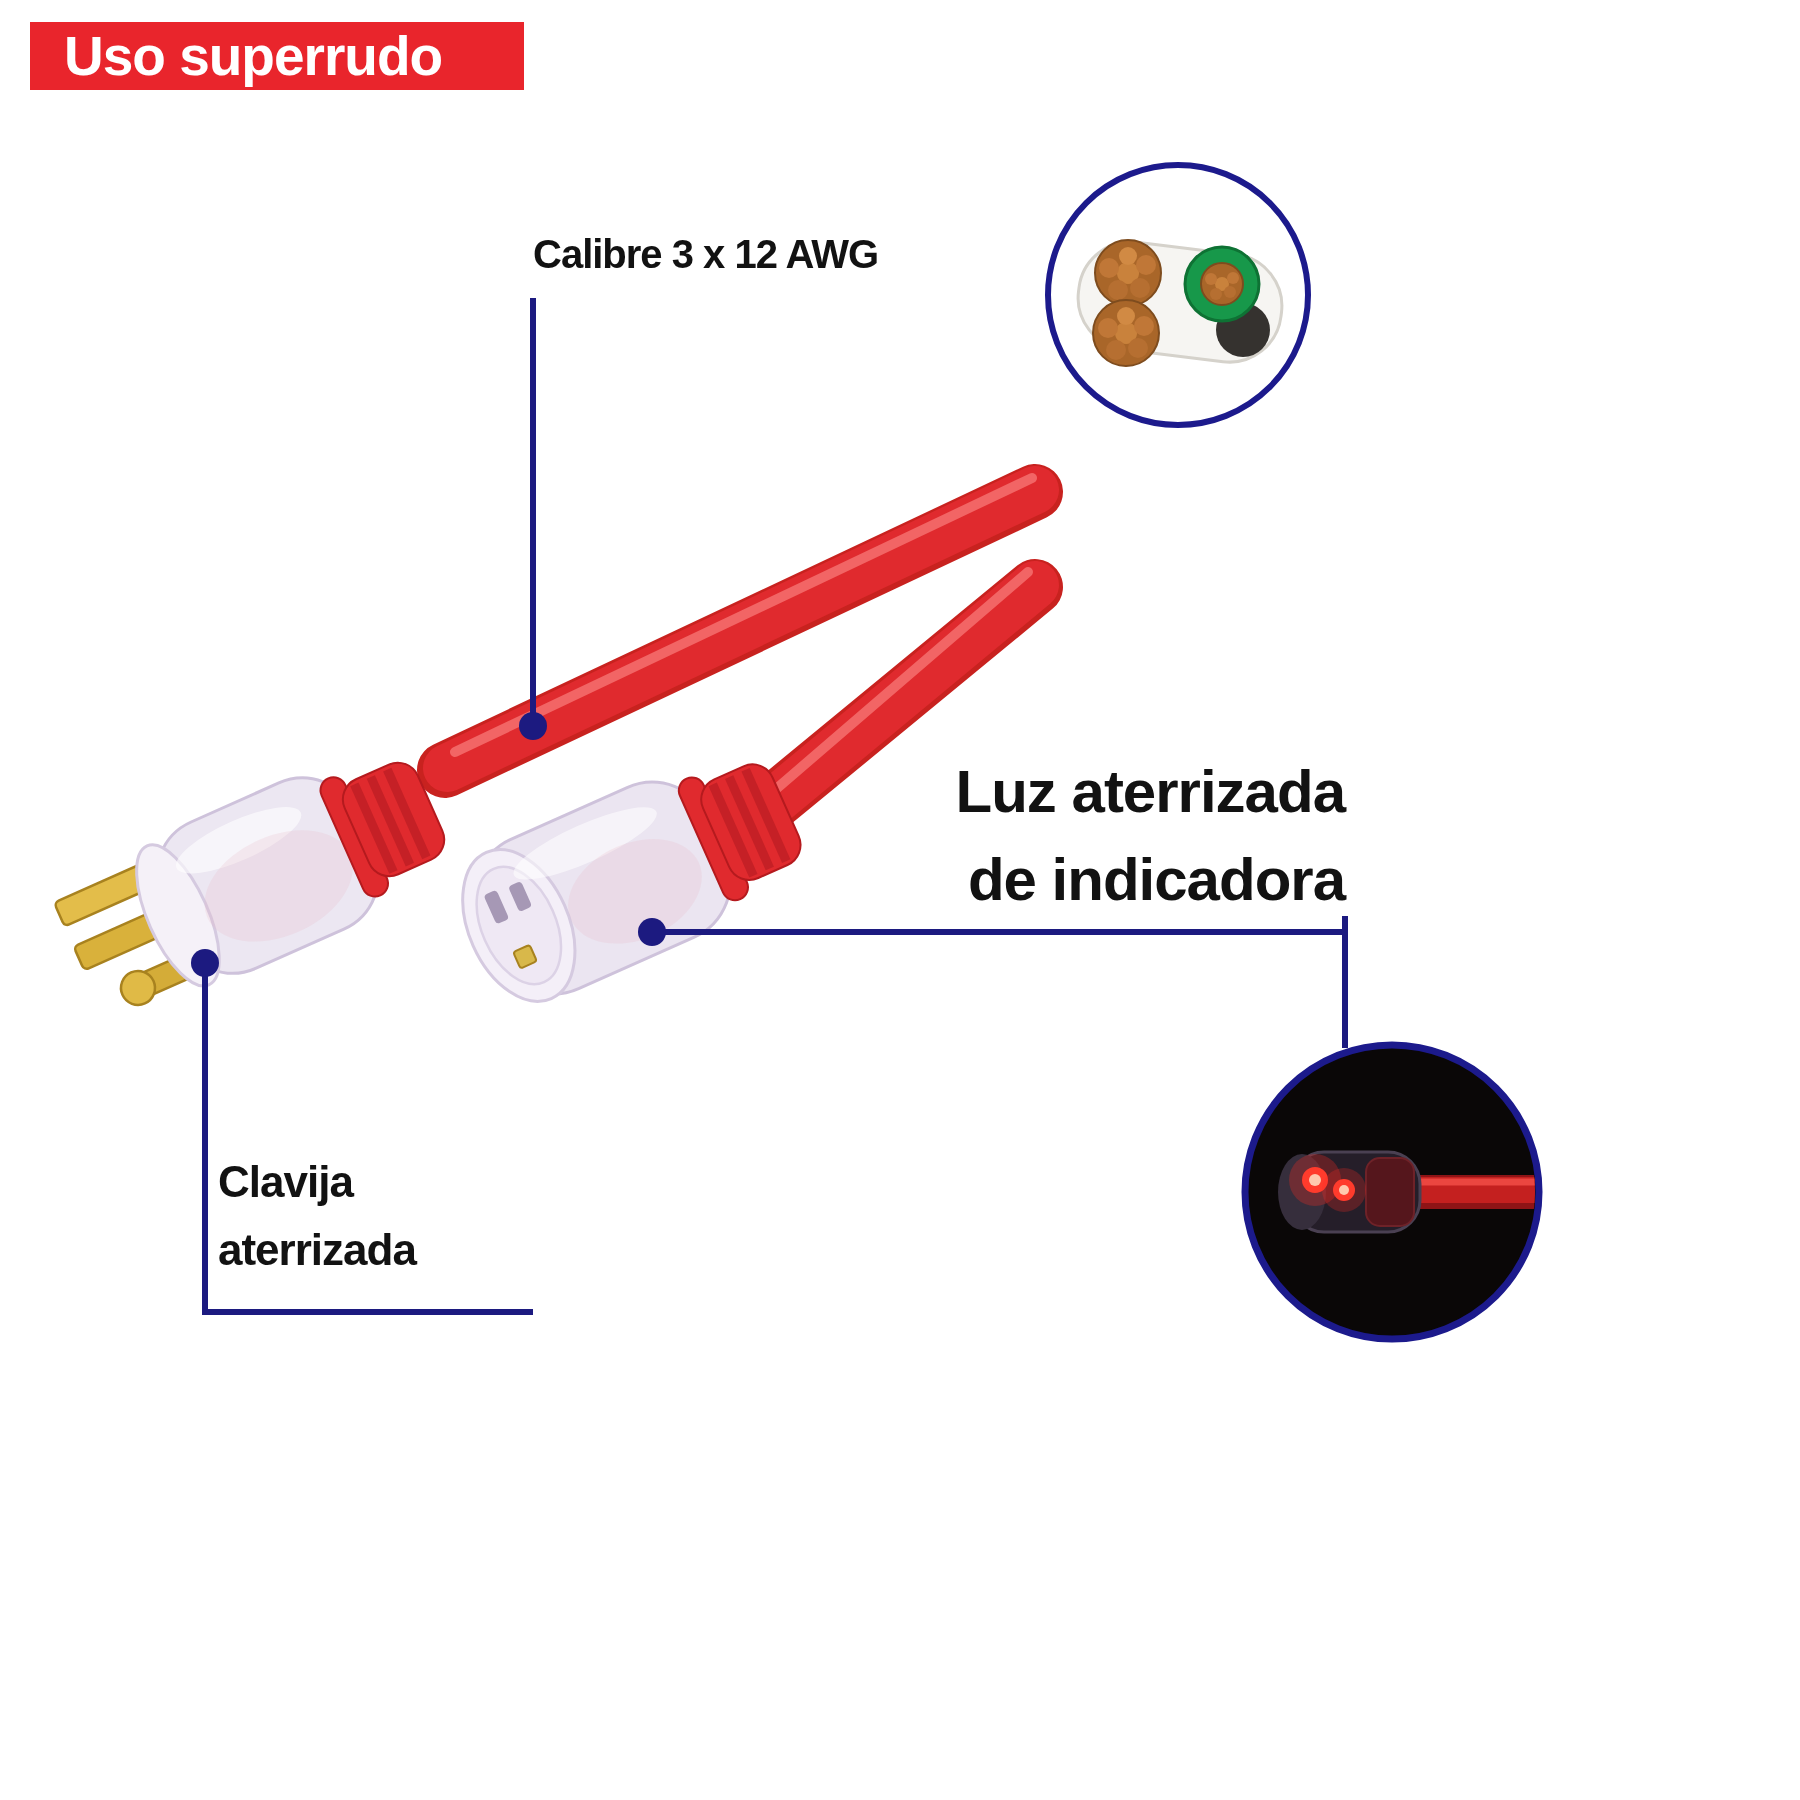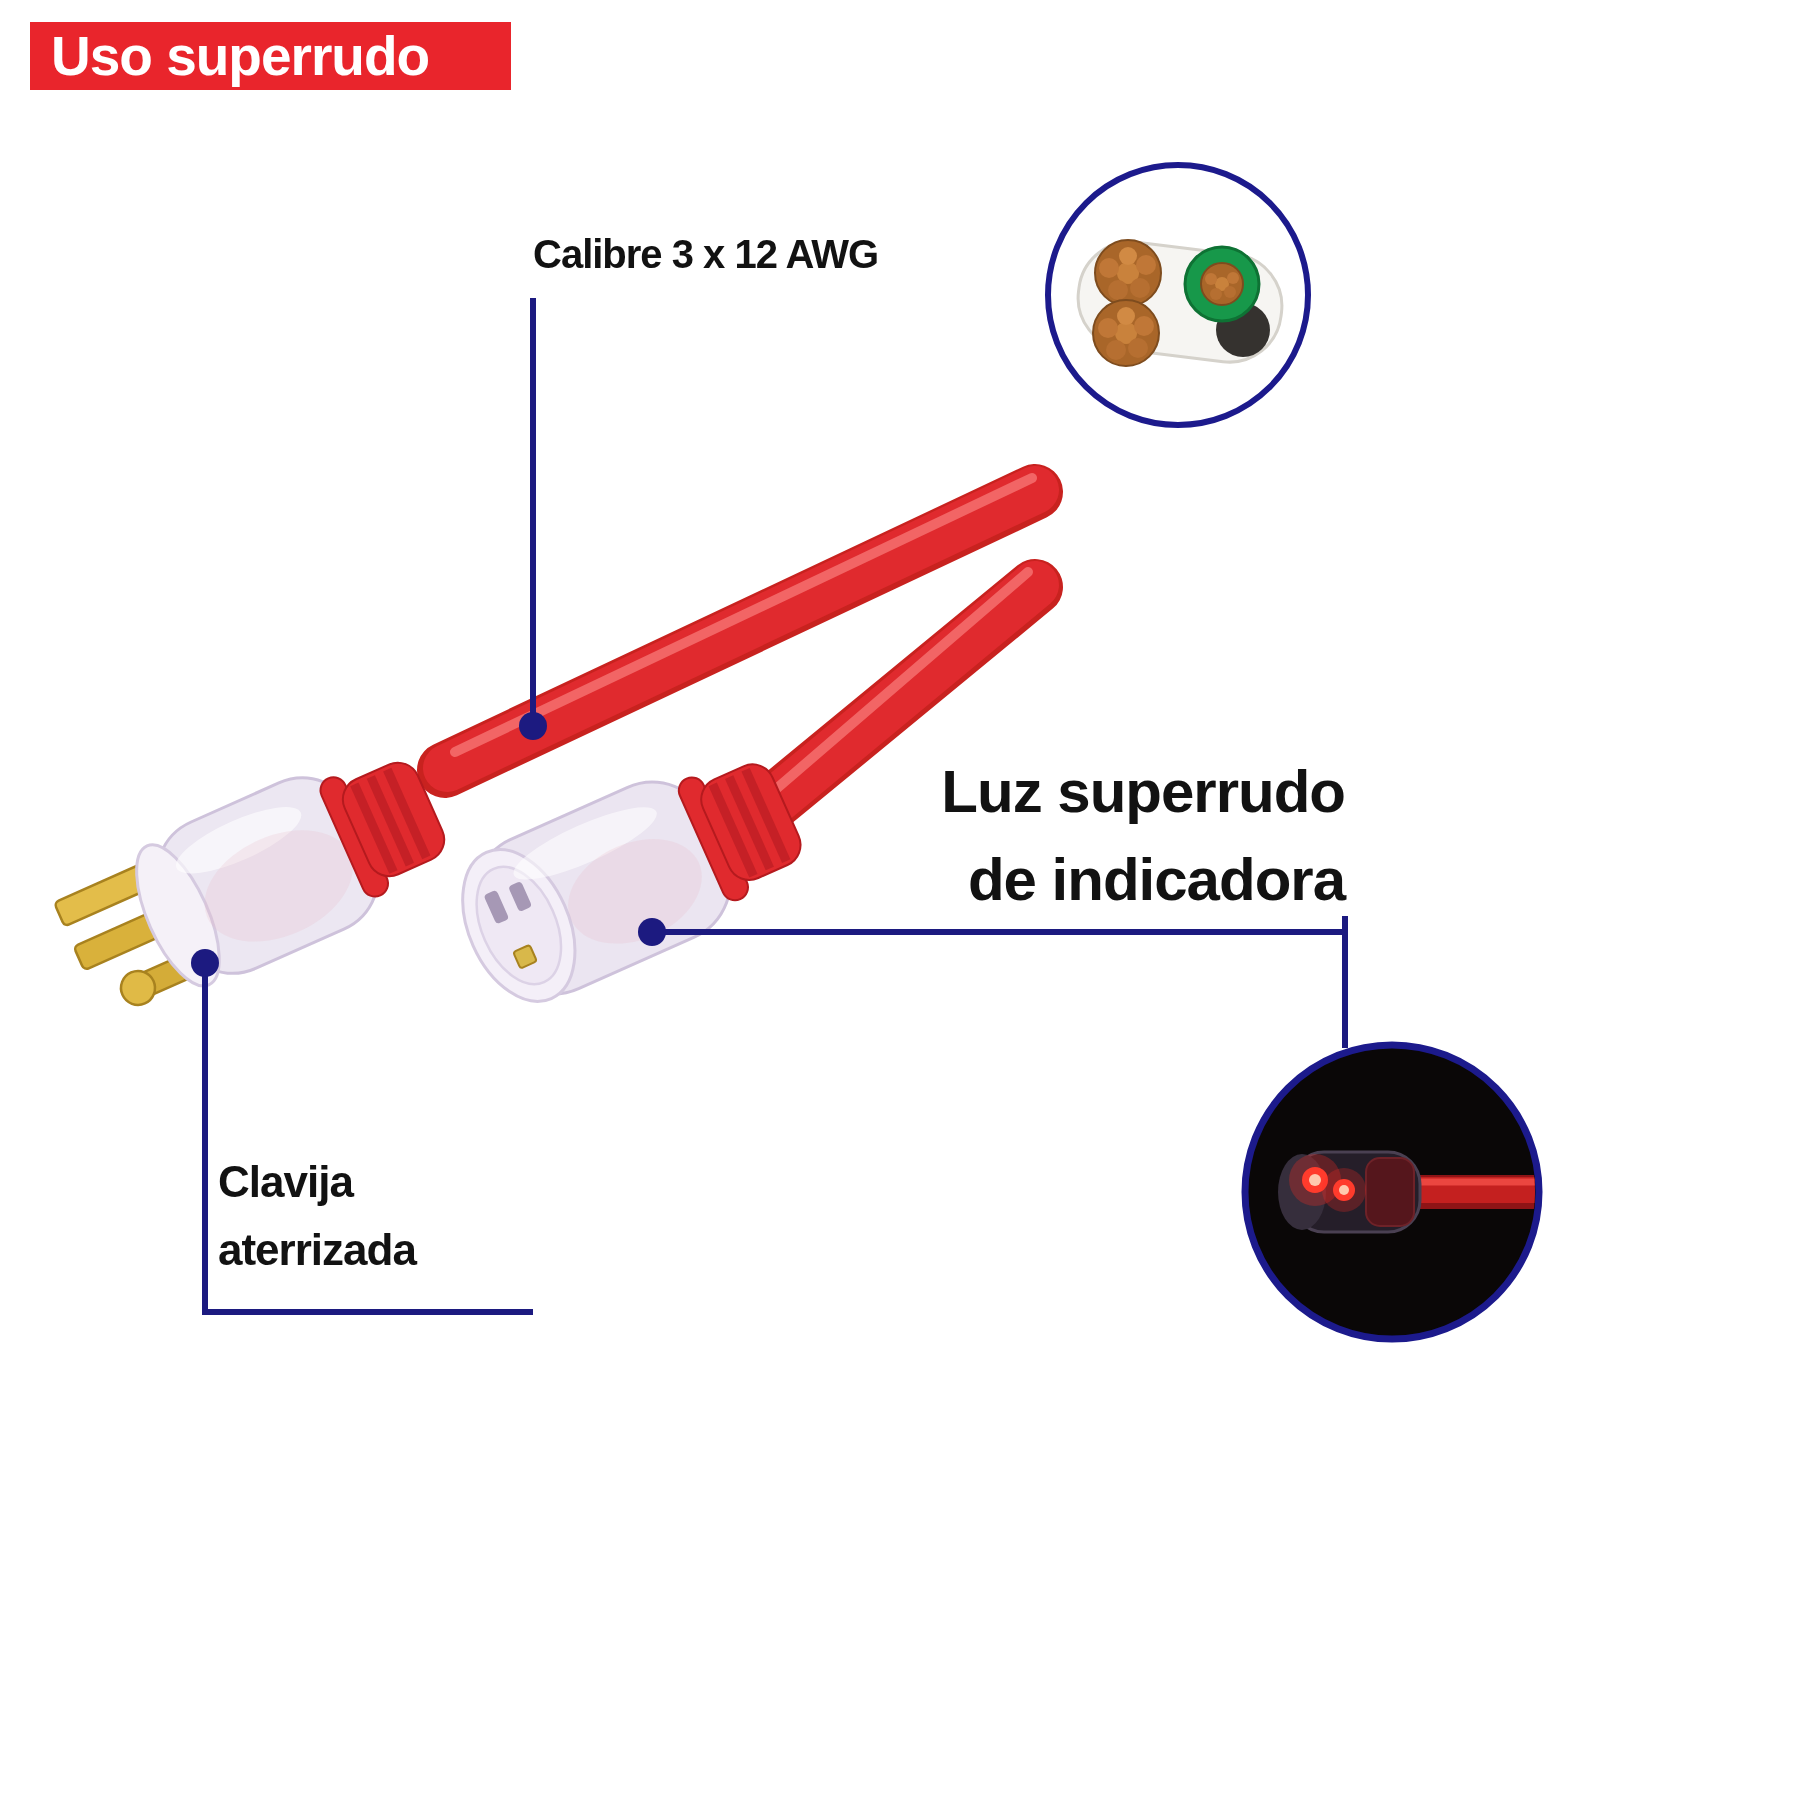--- a/index.html
+++ b/index.html
@@ -4,21 +4,21 @@
 <style>
   html,body{margin:0;padding:0;background:#ffffff;}
   .stage{
     position:relative;width:1800px;height:1800px;background:#ffffff;overflow:hidden;
     font-family:"Liberation Sans", sans-serif;
   }
   .stage svg{position:absolute;left:0;top:0;}
   .badge{
     position:absolute;left:30px;top:22px;width:460px;height:68px;
     background:#e9252c;color:#ffffff;font-weight:bold;font-size:55px;line-height:68px;
-    padding-left:21px;letter-spacing:-1px;
+    padding-left:34px;letter-spacing:-1px;
   }
   .label{
     position:absolute;color:#121212;font-weight:bold;letter-spacing:-1px;
   }
   .label-gauge{left:533px;top:222px;font-size:40px;line-height:64px;white-space:nowrap;}
   .label-indicator{left:845px;top:748px;width:500px;text-align:right;font-size:60px;line-height:88px;}
   .label-plug{left:218px;top:1148px;font-size:44px;line-height:68px;}
 </style>
 </head>
 <body>
@@ -151,21 +151,21 @@
         <circle cx="1344" cy="1190" r="5" fill="#ffc9ae"></circle>
       </g>
     </g>
   </svg>
 
   <div class="badge">Uso superrudo</div>
 
   <div class="label label-gauge">Calibre 3 x 12 AWG</div>
 
   <div class="label label-indicator">
-    <div>Luz superrudo</div>
+    <div>Luz aterrizada</div>
     <div>de indicadora</div>
   </div>
 
   <div class="label label-plug">
     <div>Clavija</div>
     <div>aterrizada</div>
   </div>
 
 </div>
 

